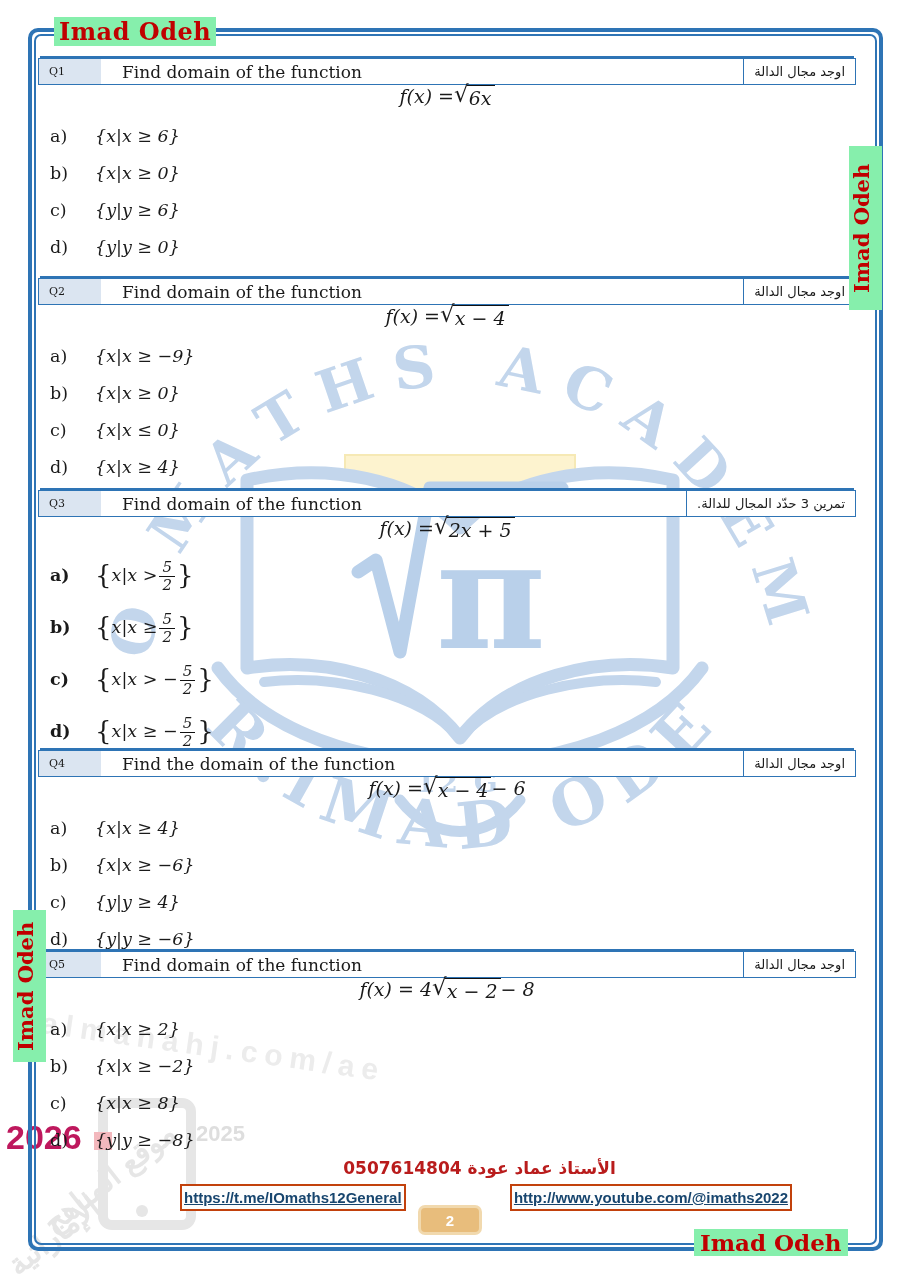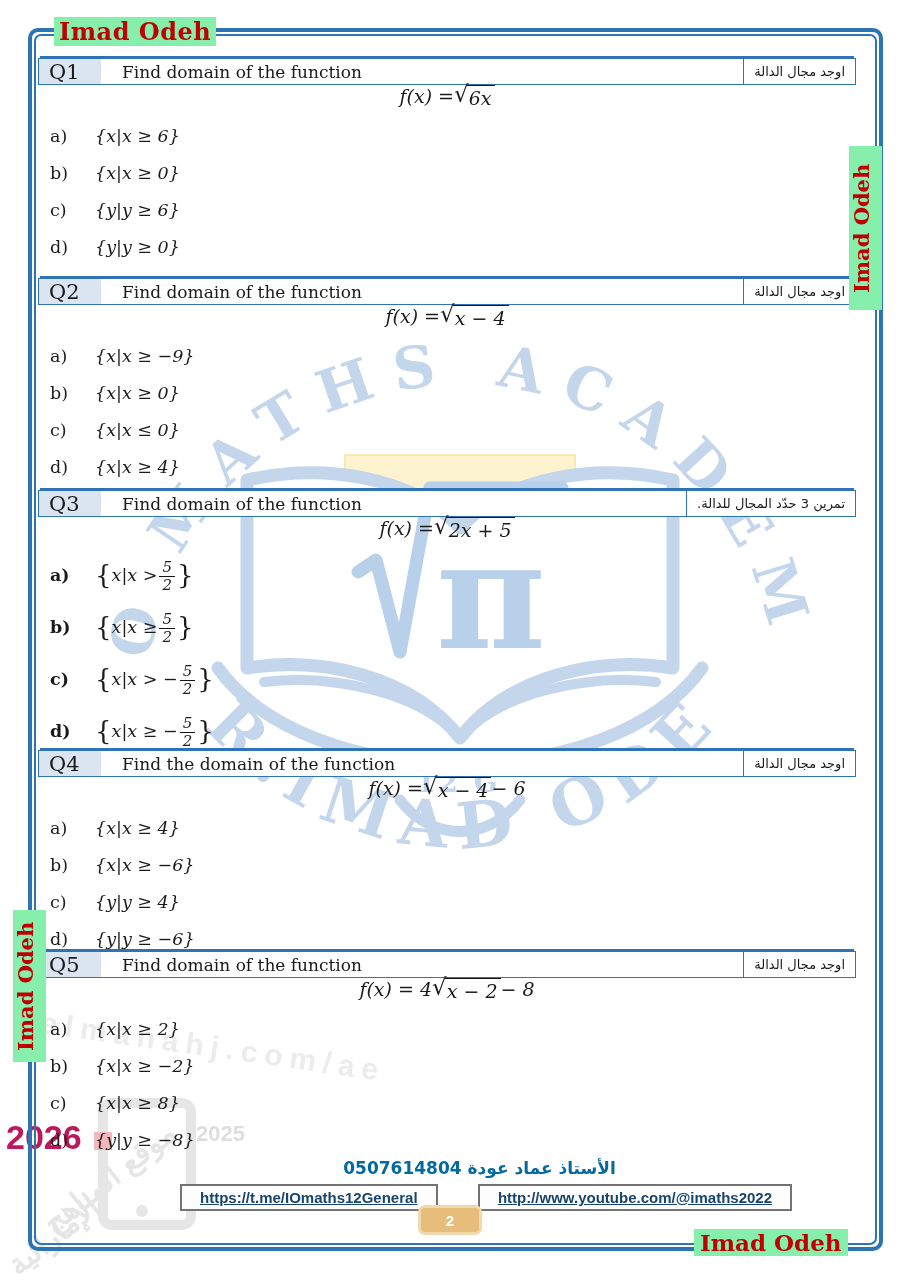--- a/index.html
+++ b/index.html
@@ -28,46 +28,46 @@
        border:10px solid #e6e6e6;border-radius:14px;z-index:0;}
   .phone-wm .dot{position:absolute;left:28px;bottom:3px;width:12px;height:12px;
        border-radius:50%;background:#e6e6e6;}
   .phone-wm .pink{position:absolute;left:-14px;top:24px;width:18px;height:18px;background:#f3b8bd;}
   
   .question{position:absolute;left:38px;width:818px;z-index:2;}
   .q1{top:58px}.q2{top:278px}.q3{top:490px}.q4{top:750px}.q5{top:951px}
   .qheader{display:flex;align-items:stretch;height:25px;border:1.5px solid #2e74b5;
        background:#fff;box-shadow:0 -4px 0 -2px #2e74b5;}
   .qcell{width:52px;background:#dbe5f1;display:flex;align-items:center;
-       padding-left:10px;font-size:21px;border-right:3px solid #ffffff;}
+       padding-left:10px;font-size:11px;border-right:3px solid #ffffff;}
   .qlabel{display:flex;align-items:center;margin-left:18px;font-size:17px;}
   .qar{margin-left:auto;border-left:1.6px solid #2e74b5;padding:0 10px;display:flex;
        align-items:center;font-family:"DejaVu Sans",sans-serif;font-size:13px;direction:rtl;}
   .formula{height:32px;display:flex;justify-content:center;align-items:flex-start;
        font-style:italic;font-size:19px;}
   .sqrt{display:inline-flex;align-items:flex-start;}
   .sqrt .sign{font-style:normal;font-size:23px;line-height:1;position:relative;top:-2px;margin-right:-2px;}
   .sqrt .radicand{border-top:1.7px solid #111;padding:1px 3px 0 2px;line-height:1.2;}
   .opt{display:flex;align-items:center;height:37px;font-style:italic;font-size:17.5px;}
   .opt .letter{width:45px;padding-left:12px;font-style:normal;flex-shrink:0;}
   .q3 .opt{height:52px;}
   .q3 .opt .letter{font-weight:bold;}
   .brace{font-size:26px;font-style:normal;line-height:1;}
   .frac{display:inline-flex;flex-direction:column;align-items:center;line-height:1;
        font-size:15px;margin:0 2px;position:relative;top:1px;}
   .frac .num{border-bottom:1.4px solid #111;padding:0 3px 1px;}
   .frac .den{padding-top:1px;}
   
   .teacher-line{position:absolute;left:0;top:1158px;width:100%;text-align:center;
        padding-left:52px;box-sizing:border-box;z-index:2;
-       font-family:"DejaVu Sans",sans-serif;font-weight:bold;font-size:17px;color:#0369a1;direction:rtl;}
+       font-family:"DejaVu Sans",sans-serif;font-weight:bold;font-size:17px;color:#b91c1c;direction:rtl;}
   .teacher-line .ph{direction:ltr;unicode-bidi:embed;}
   .links-row{position:absolute;left:180px;top:1184px;width:612px;display:flex;
        justify-content:space-between;z-index:2;}
-  .linkbox{border:2px solid #737373;background:#fdfdfd;padding:1px 18px;height:21px;
+  .linkbox{border:2px solid #c2410c;background:#fdfdfd;padding:1px 2px;height:21px;
        display:flex;align-items:center;}
   .linkbox a{font-family:"Liberation Sans",sans-serif;font-weight:bold;font-size:15px;
        color:#17456e;text-decoration:underline;}
   .pagebox{position:absolute;left:418px;top:1205px;width:64px;height:30px;z-index:2;
        background:#e8bd7c;border:3px solid #f1d9ae;border-radius:7px;box-sizing:border-box;
        display:flex;align-items:center;justify-content:center;
        color:#fff;font-family:"Liberation Sans",sans-serif;font-weight:bold;font-size:15px;}
 </style>
 </head>
 <body>

